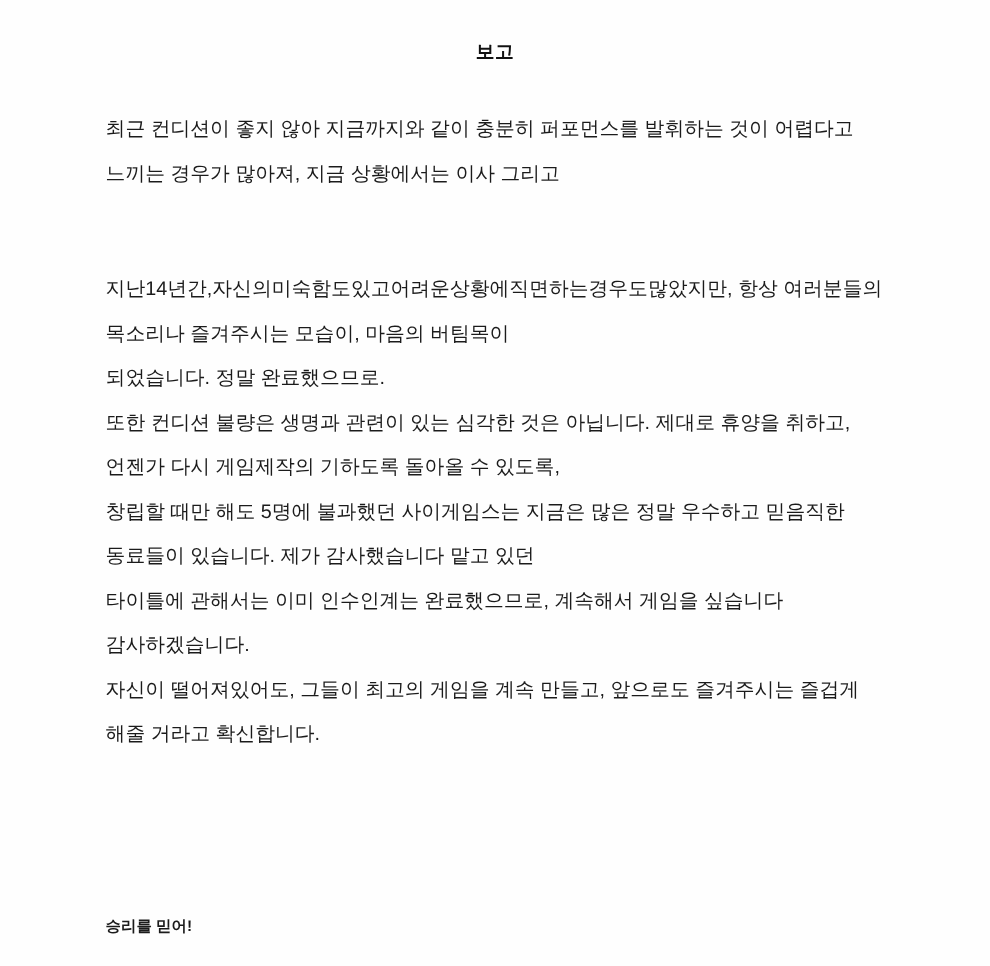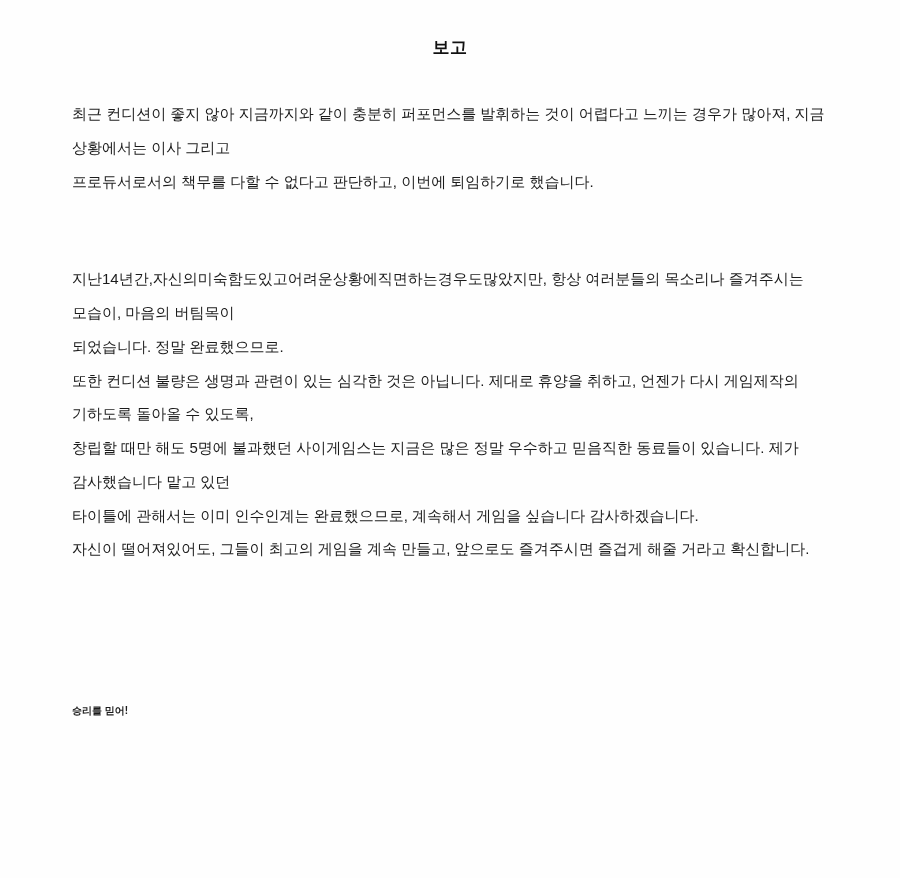--- a/index.html
+++ b/index.html
@@ -13,74 +13,73 @@
     font-family: "Liberation Sans", sans-serif;
     color: #1b1b1b;
     -webkit-font-smoothing: antialiased;
   }
   .page {
     position: relative;
     width: 900px;
     height: 878px;
     background: #fefefe;
     box-sizing: border-box;
-    padding: 0 72px;
+    padding: 0 96px;
     overflow: hidden;
   }
   .doc-title {
     text-align: center;
     font-size: 17px;
     font-weight: bold;
     letter-spacing: 0.5px;
     margin: 0;
     padding-top: 36px;
     color: #111;
   }
   .body-block {
     margin-top: 38px;
   }
   .para {
-    font-size: 15px;
+    font-size: 18px;
     line-height: 2.25;
     color: #1b1b1b;
     margin: 0;
     word-break: keep-all;
   }
   .para.bold {
     font-weight: bold;
   }
   .gap-lg { height: 40px; }
   .gap-md { height: 24px; }
   .gap-xxl { height: 84px; }
 
   .group {
     margin: 0;
   }
   .group .para + .para {
     margin-top: 0px;
   }
   .sign-off {
-    font-size: 10px;
+    font-size: 14px;
     font-weight: bold;
     line-height: 2.2;
     color: #1b1b1b;
   }
 </style>
 </head>
 <body>
 
 <div class="page">
 
   <h1 class="doc-title">보고</h1>
 
   <div class="body-block">
 
     <div class="group">
       <p class="para">최근 컨디션이 좋지 않아 지금까지와 같이 충분히 퍼포먼스를 발휘하는 것이 어렵다고 느끼는 경우가 많아져, 지금 상황에서는 이사 그리고</p>
-      <p class="para">프로듀서로서의 책무를 다할 수 없다고 판단하고, 이번에 퇴임하기로 했습니다.</p>
     </div>
 
     <div class="gap-lg"></div>
 
 
     <div class="gap-md"></div>
 
     <div class="group">
       <p class="para">지난14년간,자신의미숙함도있고어려운상황에직면하는경우도많았지만, 항상 여러분들의 목소리나 즐겨주시는 모습이, 마음의 버팀목이</p>
       <p class="para">되었습니다. 정말 완료했으므로.</p>
@@ -89,21 +88,21 @@
     <div class="group">
       <p class="para">또한 컨디션 불량은 생명과 관련이 있는 심각한 것은 아닙니다. 제대로 휴양을 취하고, 언젠가 다시 게임제작의 기하도록 돌아올 수 있도록,</p>
     </div>
 
     <div class="group">
       <p class="para">창립할 때만 해도 5명에 불과했던 사이게임스는 지금은 많은 정말 우수하고 믿음직한 동료들이 있습니다. 제가 감사했습니다 맡고 있던</p>
       <p class="para">타이틀에 관해서는 이미 인수인계는 완료했으므로, 계속해서 게임을 싶습니다 감사하겠습니다.</p>
     </div>
 
     <div class="group">
-      <p class="para">자신이 떨어져있어도, 그들이 최고의 게임을 계속 만들고, 앞으로도 즐겨주시면 즐겁게 해줄 거라고 확신합니다.</p>
+      <p class="para">자신이 떨어져있어도, 그들이 최고의 게임을 계속 만들고, 앞으로도 즐겨주시는 즐겁게 해줄 거라고 확신합니다.</p>
     </div>
 
     <div class="gap-xxl"></div>
 
 
     <div class="gap-lg"></div>
 
     <p class="sign-off">승리를 믿어!</p>
 
   </div>

